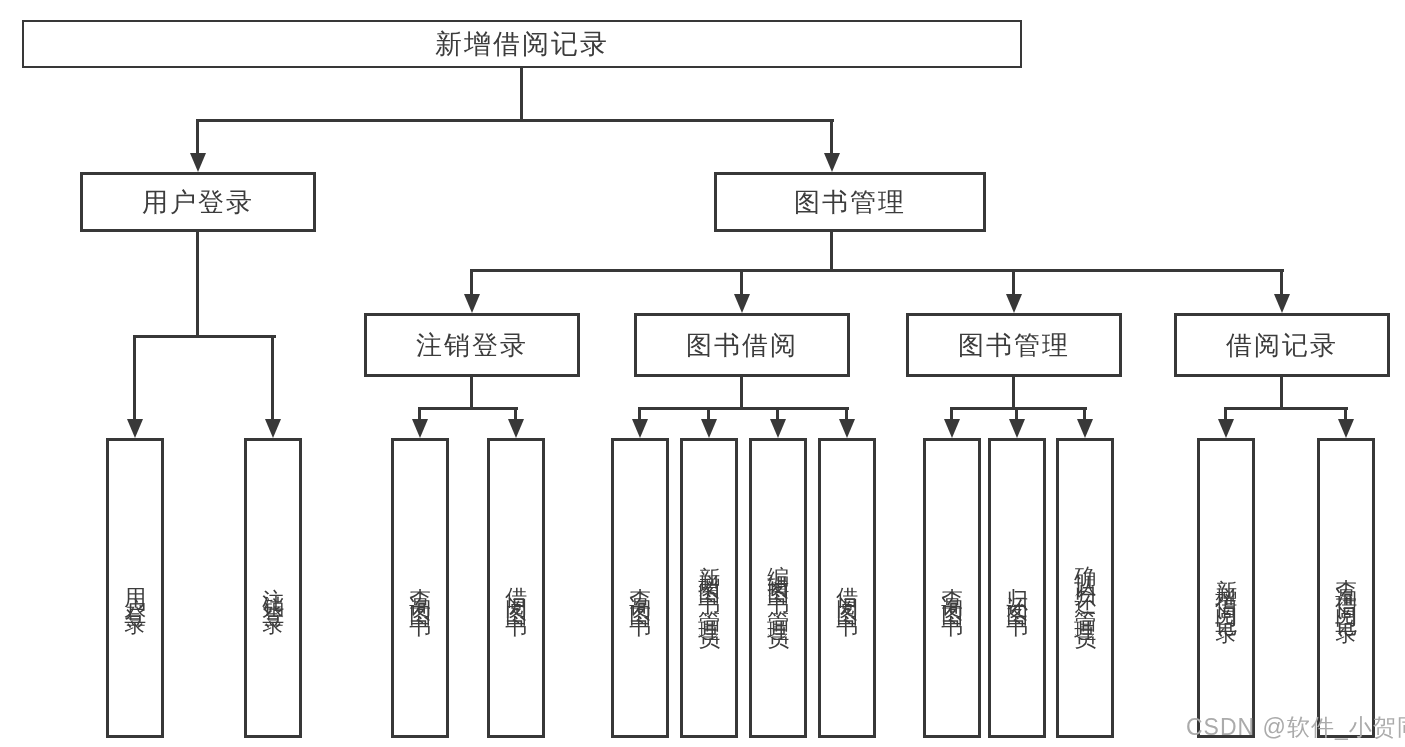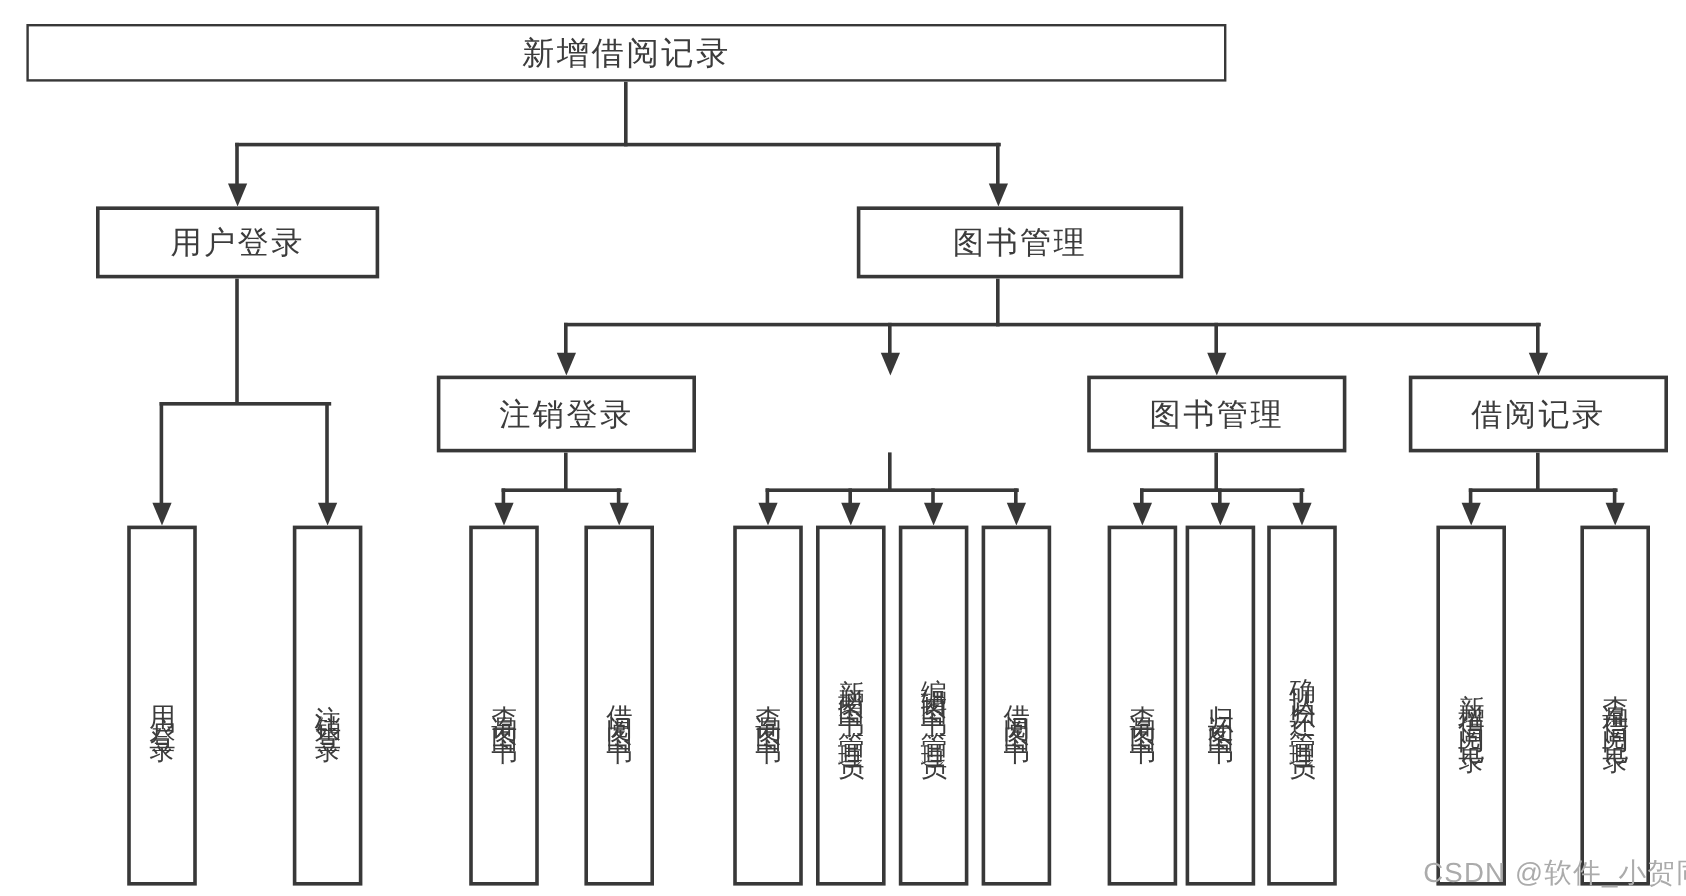--- a/index.html
+++ b/index.html
@@ -144,20 +144,23 @@
   <div class="box lvl2" style="left:80px;top:172px;width:236px;height:60px">
     <span class="lbl">用户登录</span>
   </div>
   <div class="box lvl2" style="left:714px;top:172px;width:272px;height:60px">
     <span class="lbl">图书管理</span>
   </div>
 
   <div class="box lvl3" style="left:364px;top:313px;width:216px;height:64px">
     <span class="lbl">注销登录</span>
   </div>
+  <div class="box lvl3" style="left:634px;top:313px;width:216px;height:64px">
+    <span class="lbl">图书借阅</span>
+  </div>
   <div class="box lvl3" style="left:906px;top:313px;width:216px;height:64px">
     <span class="lbl">图书管理</span>
   </div>
   <div class="box lvl3" style="left:1174px;top:313px;width:216px;height:64px">
     <span class="lbl">借阅记录</span>
   </div>
 
   <div class="box leaf" style="left:106px;top:438px">
     <span class="vtext">用户登录</span>
   </div>

